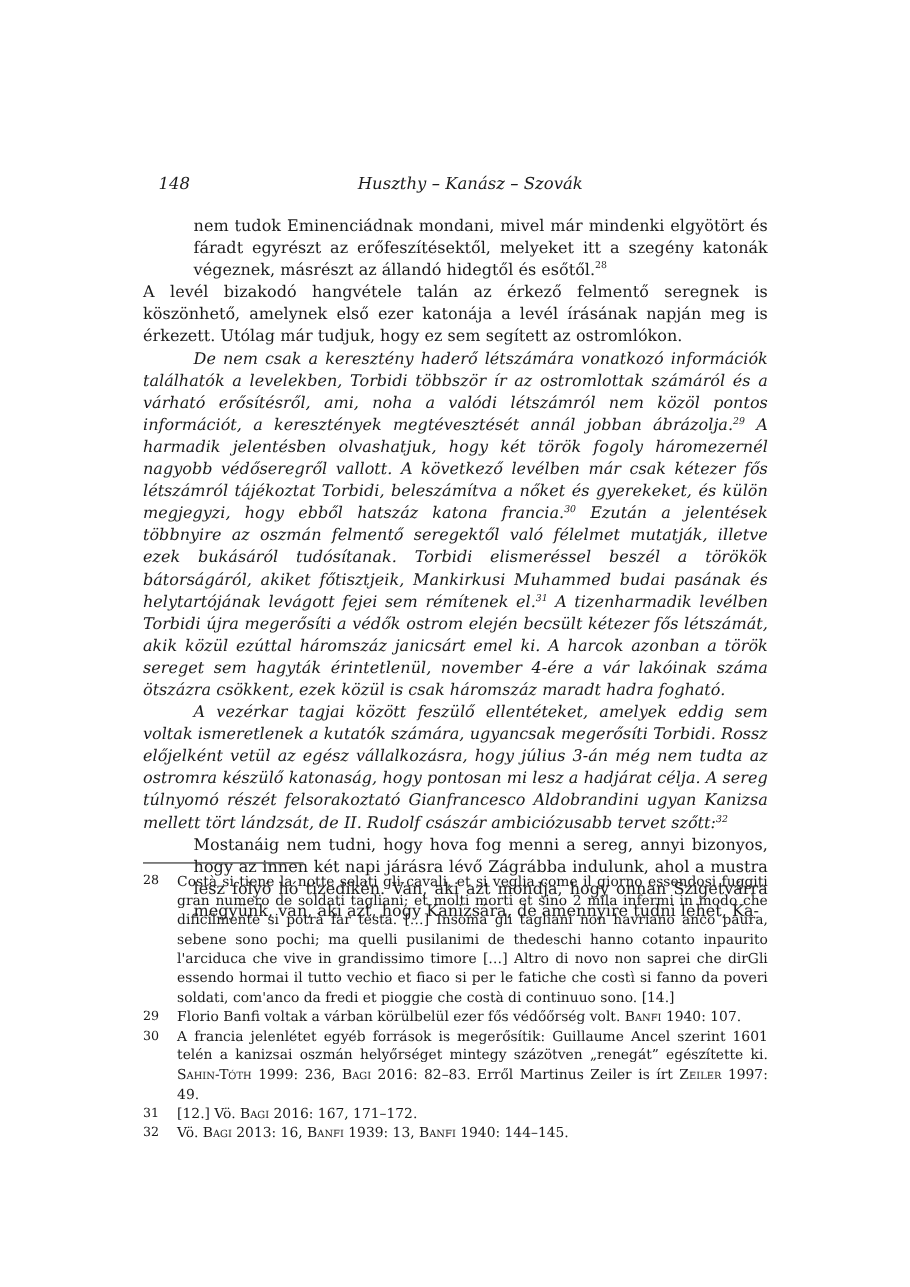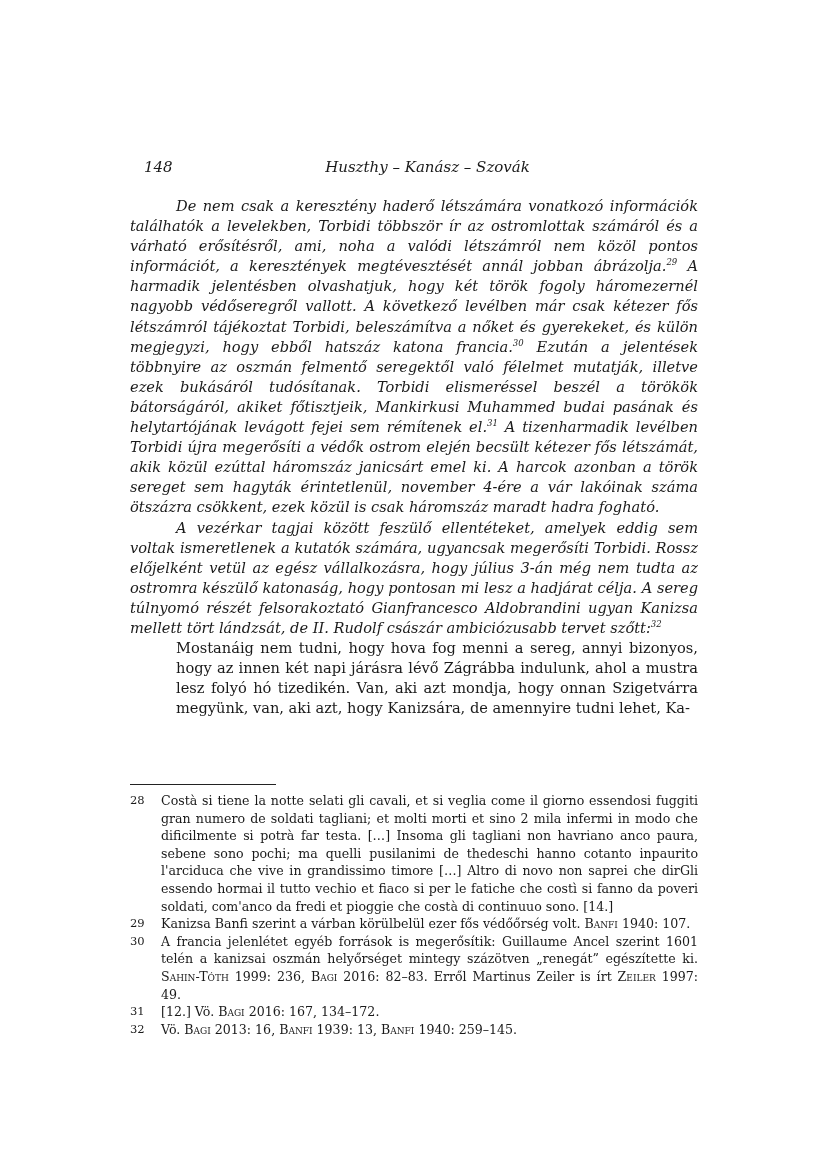--- a/index.html
+++ b/index.html
@@ -29,42 +29,44 @@
 <body>
 
 <div class="page">
 
   <div class="running-head">
     <span class="page-num">148</span>
     <span class="authors">Huszthy – Kanász – Szovák</span>
   </div>
 
   <div class="body">
+    <p class="quote"><span>nem tudok Eminenciádnak mondani, mivel már mindenki elgyötört és fáradt egyrészt az erőfeszítésektől, melyeket itt a szegény katonák végeznek, másrészt az állandó hidegtől és esőtől.</span><sup>28</sup></p>
 
+    <p class="noindent">A levél bizakodó hangvétele talán az érkező felmentő seregnek is köszönhető, amelynek első ezer katonája a levél írásának napján meg is érkezett. Utólag már tudjuk, hogy ez sem segített az ostromlókon.</p>
 
     <p class="indent"><span>De nem csak a keresztény haderő létszámára vonatkozó információk találhatók a levelekben, Torbidi többször ír az ostromlottak számáról és a várható erősítésről, ami, noha a valódi létszámról nem közöl pontos információt, a keresztények megtévesztését annál jobban ábrázolja.</span><sup>29</sup><span> A harmadik jelentésben olvashatjuk, hogy két török fogoly háromezernél nagyobb védőseregről vallott. A következő levélben már csak kétezer fős létszámról tájékoztat Torbidi, beleszámítva a nőket és gyerekeket, és külön megjegyzi, hogy ebből hatszáz katona francia.</span><sup>30</sup><span> Ezután a jelentések többnyire az oszmán felmentő seregektől való félelmet mutatják, illetve ezek bukásáról tudósítanak. Torbidi elismeréssel beszél a törökök bátorságáról, akiket főtisztjeik, Mankirkusi Muhammed budai pasának és helytartójának levágott fejei sem rémítenek el.</span><sup>31</sup><span> A tizenharmadik levélben Torbidi újra megerősíti a védők ostrom elején becsült kétezer fős létszámát, akik közül ezúttal háromszáz janicsárt emel ki. A harcok azonban a török sereget sem hagyták érintetlenül, november 4-ére a vár lakóinak száma ötszázra csökkent, ezek közül is csak háromszáz maradt hadra fogható.</span></p>
 
     <p class="indent"><span>A vezérkar tagjai között feszülő ellentéteket, amelyek eddig sem voltak ismeretlenek a kutatók számára, ugyancsak megerősíti Torbidi. Rossz előjelként vetül az egész vállalkozásra, hogy július 3-án még nem tudta az ostromra készülő katonaság, hogy pontosan mi lesz a hadjárat célja. A sereg túlnyomó részét felsorakoztató Gianfrancesco Aldobrandini ugyan Kanizsa mellett tört lándzsát, de II. Rudolf császár ambiciózusabb tervet szőtt:</span><sup>32</sup></p>
 
     <p class="quote">Mostanáig nem tudni, hogy hova fog menni a sereg, annyi bizonyos, hogy az innen két napi járásra lévő Zágrábba indulunk, ahol a mustra lesz folyó hó tizedikén. Van, aki azt mondja, hogy onnan Szigetvárra megyünk, van, aki azt, hogy Kanizsára, de amennyire tudni lehet, Ka-</p>
   </div>
 
   <div class="rule"></div>
 
   <div class="footnotes">
     <p class="fn">
       <span class="fn-num">28</span><span class="it">Costà si tiene la notte selati gli cavali, et si veglia come il giorno essendosi fuggiti gran numero de soldati tagliani; et molti morti et sino 2 mila infermi in modo che dificilmente si potrà far testa. […] Insoma gli tagliani non havriano anco paura, sebene sono pochi; ma quelli pusilanimi de thedeschi hanno cotanto inpaurito l'arciduca che vive in grandissimo timore […] Altro di novo non saprei che dirGli essendo hormai il tutto vechio et fiaco si per le fatiche che costì si fanno da poveri soldati, com'anco da fredi et pioggie che costà di continuuo sono.</span><span> [14.]</span>
     </p>
     <p class="fn">
-      <span class="fn-num">29</span><span>Kanizsa Banfi szerint a várban körülbelül ezer fős védőőrség volt. </span><span class="sc">Banfi</span><span> 1940: 107.</span>
+      <span class="fn-num">29</span><span>Florio Banfi voltak a várban körülbelül ezer fős védőőrség volt. </span><span class="sc">Banfi</span><span> 1940: 107.</span>
     </p>
     <p class="fn">
       <span class="fn-num">30</span><span>A francia jelenlétet egyéb források is megerősítik: Guillaume Ancel szerint 1601 telén a kanizsai oszmán helyőrséget mintegy százötven „renegát” egészítette ki. </span><span class="sc">Sahin-Tóth</span><span> 1999: 236, </span><span class="sc">Bagi</span><span> 2016: 82–83. Erről Martinus Zeiler is írt </span><span class="sc">Zeiler</span><span> 1997: 49.</span>
     </p>
     <p class="fn">
-      <span class="fn-num">31</span><span>[12.] Vö. </span><span class="sc">Bagi</span><span> 2016: 167, 134–172.</span>
+      <span class="fn-num">31</span><span>[12.] Vö. </span><span class="sc">Bagi</span><span> 2016: 167, 171–172.</span>
     </p>
     <p class="fn">
-      <span class="fn-num">32</span><span>Vö. </span><span class="sc">Bagi</span><span> 2013: 16, </span><span class="sc">Banfi</span><span> 1939: 13, </span><span class="sc">Banfi</span><span> 1940: 259–145.</span>
+      <span class="fn-num">32</span><span>Vö. </span><span class="sc">Bagi</span><span> 2013: 16, </span><span class="sc">Banfi</span><span> 1939: 13, </span><span class="sc">Banfi</span><span> 1940: 144–145.</span>
     </p>
   </div>
 
 </div>
 
 </body></html>

